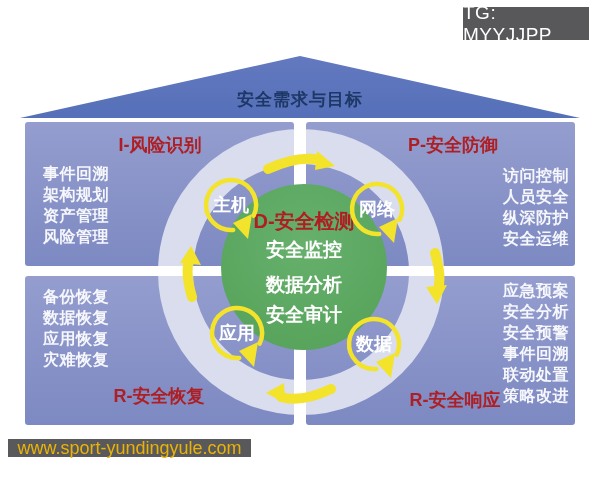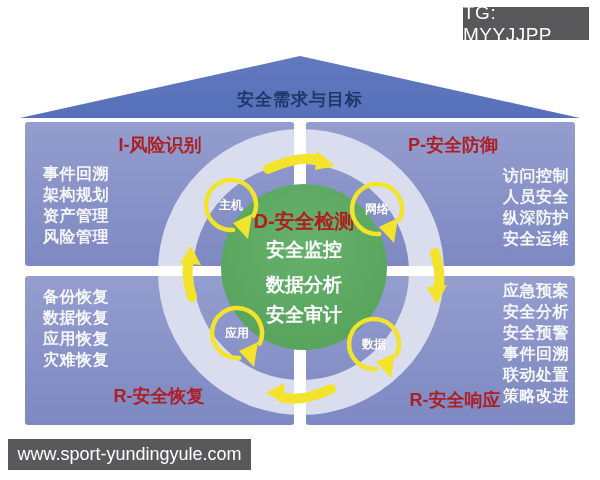--- a/index.html
+++ b/index.html
@@ -3,21 +3,21 @@
 <meta charset="utf-8">
 <style>
   html,body{margin:0;padding:0;}
   body{width:600px;height:480px;background:#ffffff;position:relative;overflow:hidden;
        font-family:"Liberation Sans",sans-serif;}
   .abs{position:absolute;}
 
   
   .tg-badge{left:463px;top:7px;width:126px;height:33px;background:#58585b;color:#fff;
             font-size:19px;display:flex;align-items:center;justify-content:center;letter-spacing:.5px;}
-  .site-badge{left:8px;top:439px;width:243px;height:31px;background:#59595c;color:#ffffff;
+  .site-badge{left:8px;top:439px;width:243px;height:18px;background:#59595c;color:#eab308;
               font-size:18px;display:flex;align-items:center;justify-content:center;}
 
   
   .roof{left:20px;top:56px;width:560px;height:62px;background:linear-gradient(180deg,#6379bf,#5570b9);
         clip-path:polygon(50% 0%,100% 100%,0% 100%);}
   .roof-title{left:20px;top:88px;width:560px;text-align:center;color:#1d3766;
               font-size:17px;font-weight:bold;letter-spacing:1px;}
 
   
   .diagram{left:25px;top:122px;width:550px;height:303px;}
@@ -37,21 +37,21 @@
         background:radial-gradient(circle at 50% 35%, #66b06b, #54a159);z-index:5;}
   .core-title{position:absolute;left:0;width:100%;top:24px;text-align:center;
               color:#b01d22;font-size:20px;font-weight:bold;}
   .core-line{position:absolute;left:0;width:100%;text-align:center;color:#fdfdfd;
              font-size:19px;font-weight:bold;}
   .cl-0{top:53px;} .cl-1{top:88px;} .cl-2{top:118px;}
 
   .node{position:absolute;width:76px;height:76px;z-index:6;}
   .node svg{position:absolute;left:0;top:0;}
   .node-label{position:absolute;left:0;top:0;width:76px;height:76px;display:flex;
-              align-items:center;justify-content:center;color:#fff;font-size:12px;font-weight:bold;}
+              align-items:center;justify-content:center;color:#fff;font-size:18px;font-weight:bold;}
   .n-host{left:168px;top:45px;} .n-net{left:314px;top:49px;}
   .n-app{left:174px;top:173px;} .n-data{left:311px;top:184px;}
 
   .qheader{position:absolute;width:160px;text-align:center;color:#ae1f24;
            font-size:18px;font-weight:bold;z-index:7;}
   .h-tl{left:55px;top:11px;} .h-tr{left:348px;top:11px;}
   .h-bl{left:54px;top:262px;} .h-br{left:350px;top:266px;}
 
   .qitems{position:absolute;list-style:none;margin:0;padding:0;color:#f6f7fc;
           font-size:16px;font-weight:600;line-height:21px;z-index:7;letter-spacing:.5px;}

